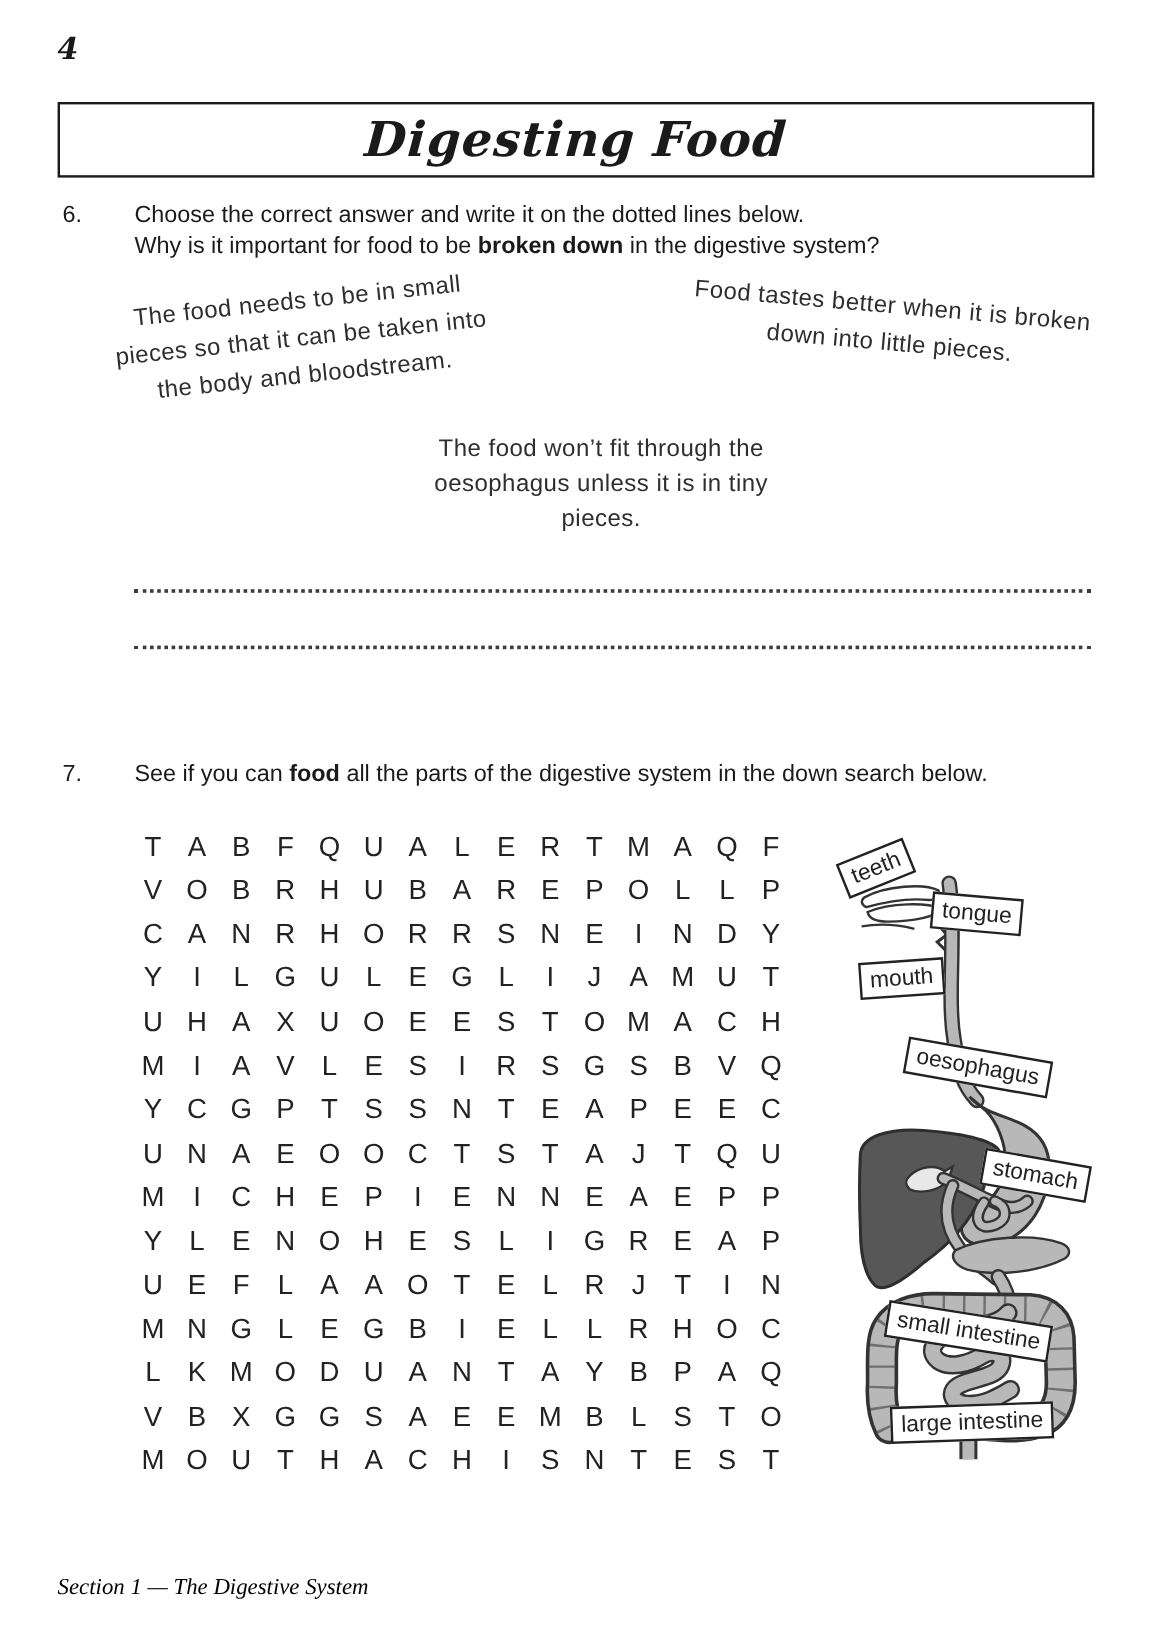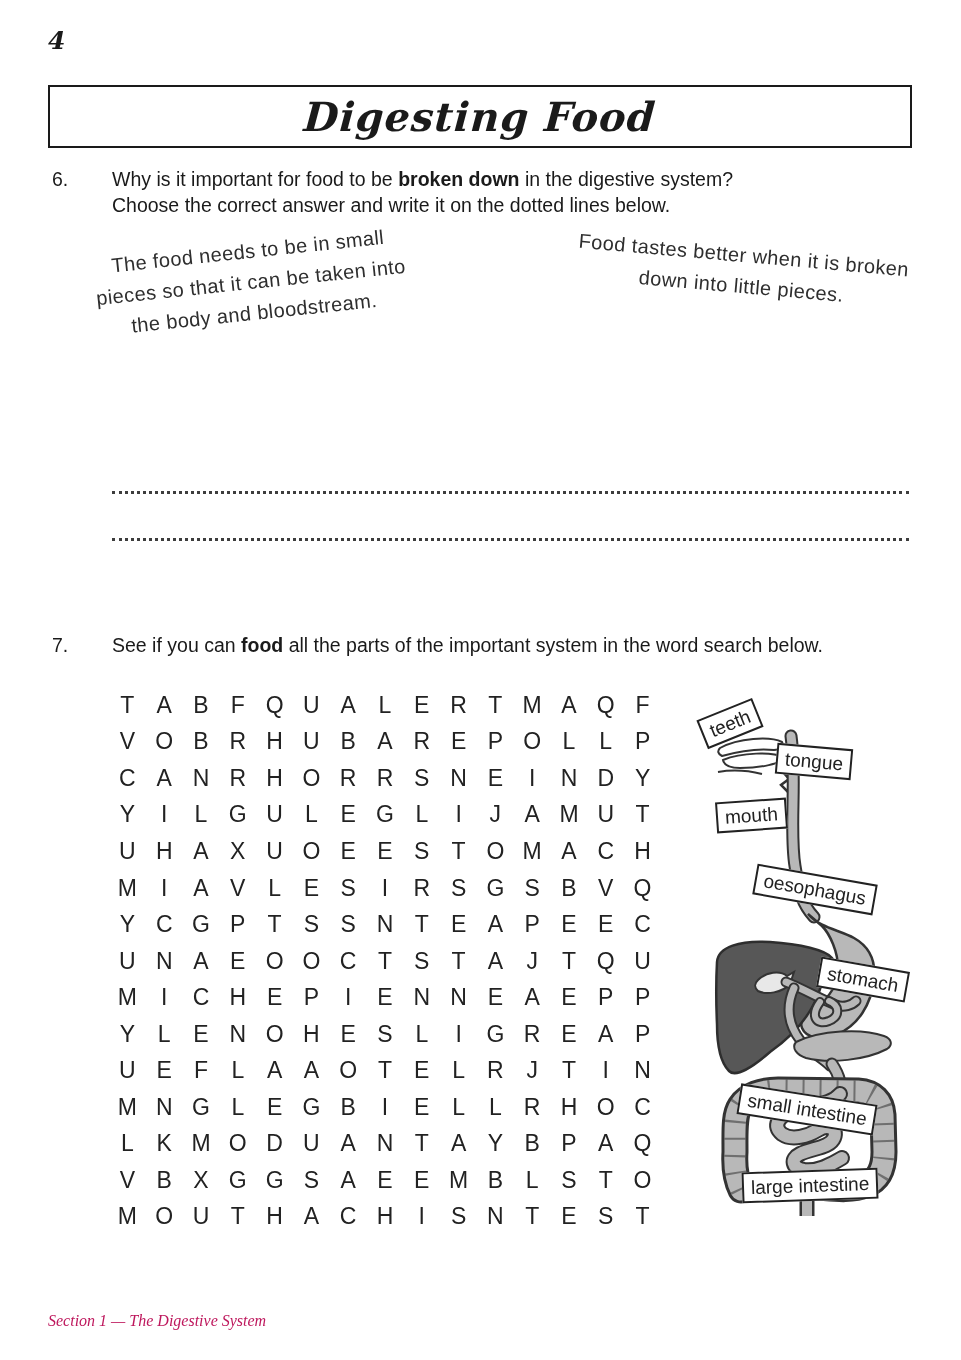--- a/index.html
+++ b/index.html
@@ -43,57 +43,61 @@
   .lbl-teeth{left:10px;top:18px;transform:rotate(-22deg);}
   .lbl-tongue{left:86px;top:56px;transform:rotate(5deg);}
   .lbl-mouth{left:26px;top:110px;transform:rotate(-4deg);}
   .lbl-oesophagus{left:64px;top:184px;transform:rotate(10deg);}
   .lbl-stomach{left:128px;top:274px;transform:rotate(10deg);}
   .lbl-small-intestine{left:48px;top:404px;transform:rotate(9deg);}
   .lbl-large-intestine{left:52px;top:480px;transform:rotate(-2deg);}
 
   .footer{position:absolute;left:48px;right:50px;top:1312px;display:flex;
         justify-content:space-between;font-family:"Liberation Serif", serif;
-        font-style:italic;font-size:16px;color:#be185d;}
+        font-style:italic;font-size:19px;color:#000000;}
 </style>
 </head>
 <body>
 
 <div class="page">
 
   <div class="page-number">4</div>
 
   <div class="title-box">
     <div class="title">Digesting Food</div>
   </div>
 
   <div class="question q6">
     <div class="q-num">6.</div>
     <div class="q-text">
+      <div>Choose the correct answer and write it on the dotted lines below.</div>
       <div><span>Why is it important for food to be </span><b>broken down</b><span> in the digestive system?</span></div>
-      <div>Choose the correct answer and write it on the dotted lines below.</div>
     </div>
   </div>
 
   <div class="option option-1">
     <div>The food needs to be in small</div>
     <div>pieces so that it can be taken into</div>
     <div>the body and bloodstream.</div>
   </div>
   <div class="option option-2">
     <div>Food tastes better when it is broken</div>
     <div>down into little pieces.</div>
   </div>
+  <div class="option option-3">
+    <div>The food won’t fit through the</div>
+    <div>oesophagus unless it is in tiny pieces.</div>
+  </div>
 
   <div class="dotted-line line-1"></div>
   <div class="dotted-line line-2"></div>
 
   <div class="question q7">
     <div class="q-num">7.</div>
-    <div class="q-text"><span>See if you can </span><b>food</b><span> all the parts of the important system in the word search below.</span></div>
+    <div class="q-text"><span>See if you can </span><b>food</b><span> all the parts of the digestive system in the down search below.</span></div>
   </div>
 
   <div class="wordsearch">
       <div class="ws-row">
         <span class="ws-cell">T</span>
         <span class="ws-cell">A</span>
         <span class="ws-cell">B</span>
         <span class="ws-cell">F</span>
         <span class="ws-cell">Q</span>
         <span class="ws-cell">U</span>

